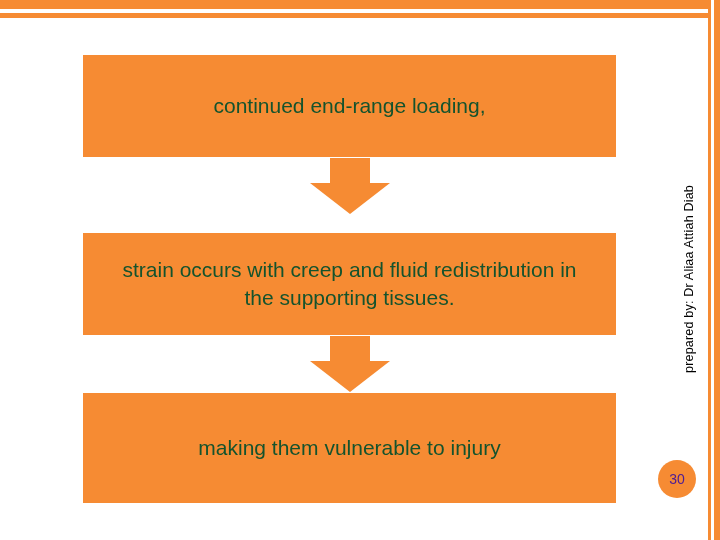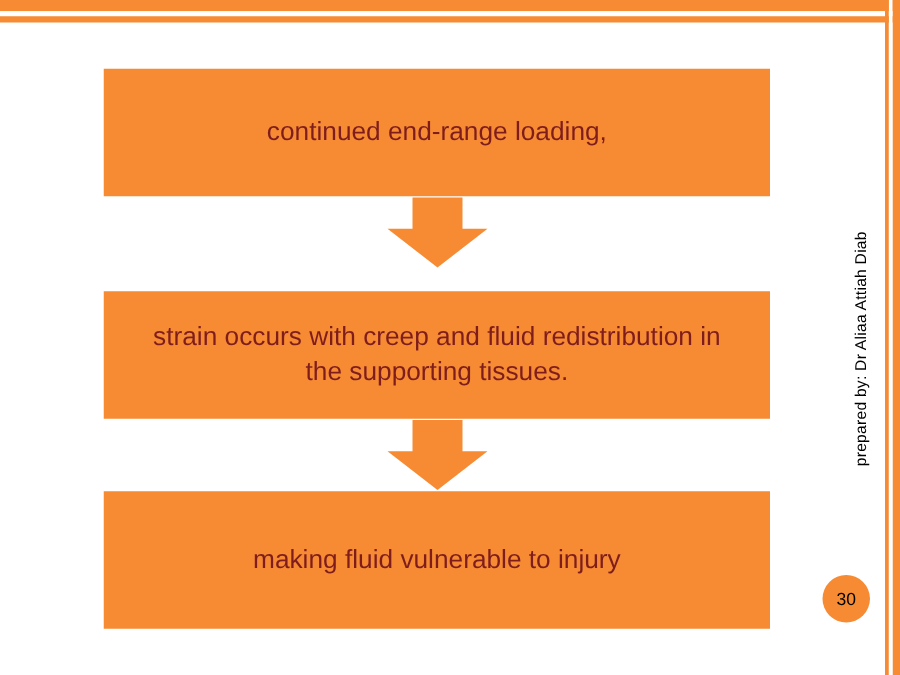--- a/index.html
+++ b/index.html
@@ -69,21 +69,21 @@
 
   
   .flow {
     position: absolute;
     left: 83px;
     top: 55px;
     width: 533px;
   }
   .flow-box {
     background: #f68b33;
-    color: #7f1d1d;
+    color: #14532d;
     display: flex;
     align-items: center;
     justify-content: center;
     text-align: center;
     font-size: 21px;
     line-height: 1.32;
     padding: 0 26px;
     box-sizing: border-box;
   }
   #box-1 { height: 102px; }
@@ -136,21 +136,21 @@
 
   
   .page-badge {
     position: absolute;
     right: 24px;
     bottom: 42px;
     width: 38px;
     height: 38px;
     border-radius: 50%;
     background: #f68b33;
-    color: #000000;
+    color: #4c1d95;
     display: flex;
     align-items: center;
     justify-content: center;
     font-size: 14px;
   }
 </style>
 </head>
 <body>
 
 <div class="top-bar-outer"></div>
@@ -179,20 +179,20 @@
   </div>
 
   <div class="arrow-wrap">
     <div class="arrow">
       <div class="stem"></div>
       <div class="head"></div>
     </div>
   </div>
 
   <div class="flow-box" id="box-3">
-    <span>making fluid vulnerable to injury</span>
+    <span>making them vulnerable to injury</span>
   </div>
 
 </div>
 
 <div class="side-credit">prepared by: Dr Aliaa Attiah Diab</div>
 
 <div class="page-badge">30</div>
 
 </body></html>

